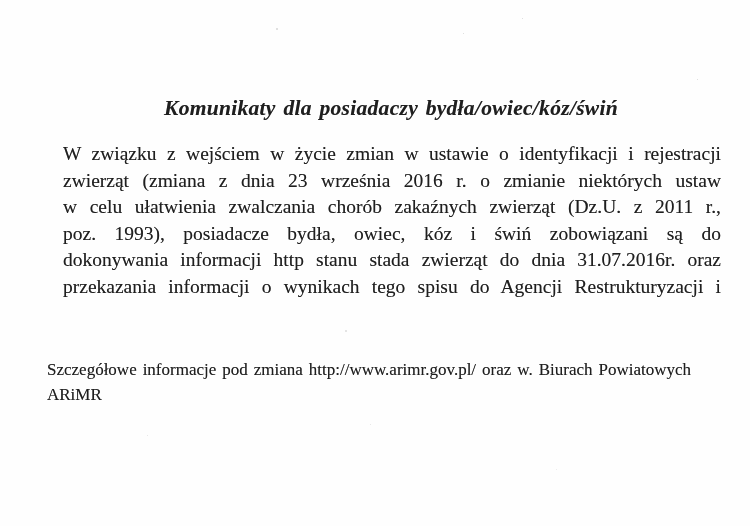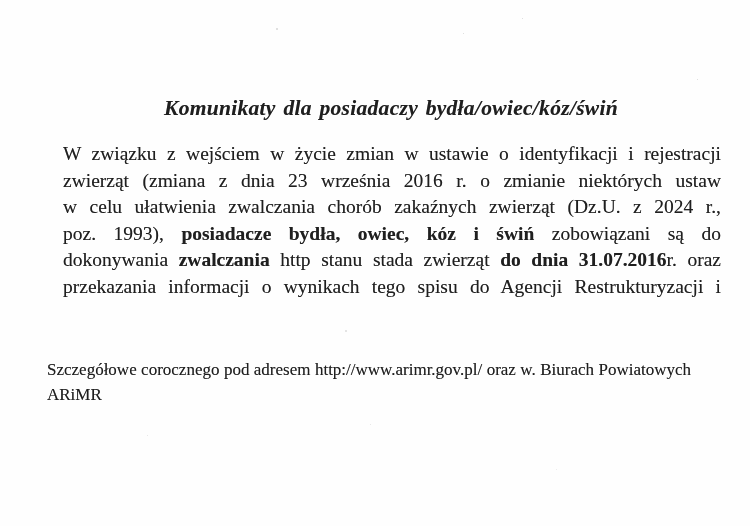--- a/index.html
+++ b/index.html
@@ -42,21 +42,21 @@
   .body-block .line{
     line-height:26.5px;
     text-align:justify;
     text-align-last:justify;
     white-space:nowrap;
   }
   .body-block .line.last{
     text-align-last:left;
     word-spacing:2px;
   }
-  .bold{font-weight:bold;}
+  .bold{font-weight:normal;}
   .footer-block{
     position:absolute;
     left:47px;
     top:357px;
     width:644px;
     font-size:17px;
   }
   .footer-block .line{
     line-height:25px;
     text-align:justify;
@@ -78,28 +78,28 @@
 </head>
 <body>
 
 <div class="page">
 
   <h1 class="title">Komunikaty dla posiadaczy bydła/owiec/kóz/świń</h1>
 
   <div class="body-block" id="paragraph">
       <div class="line"><span>W związku z wejściem w życie zmian w ustawie o identyfikacji i rejestracji</span></div>
       <div class="line"><span>zwierząt (zmiana z dnia 23 września 2016 r. o zmianie niektórych ustaw</span></div>
-      <div class="line"><span>w celu ułatwienia zwalczania chorób zakaźnych zwierząt (Dz.U. z 2024 r.,</span></div>
+      <div class="line"><span>w celu ułatwienia zwalczania chorób zakaźnych zwierząt (Dz.U. z 2011 r.,</span></div>
       <div class="line"><span>poz. 1993), </span><span class="bold">posiadacze bydła, owiec, kóz i świń</span><span> zobowiązani są do</span></div>
-      <div class="line"><span>dokonywania </span><span class="bold">zwalczania</span><span> http stanu stada zwierząt </span><span class="bold">do dnia 31.07.2016</span><span>r. oraz</span></div>
+      <div class="line"><span>dokonywania </span><span class="bold">informacji</span><span> http stanu stada zwierząt </span><span class="bold">do dnia 31.07.2016</span><span>r. oraz</span></div>
       <div class="line"><span>przekazania informacji o wynikach tego spisu do Agencji Restrukturyzacji i</span></div>
     </div>
 
   <div class="footer-block" id="footer">
-      <div class="line"><span>Szczegółowe corocznego pod adresem </span><span>http://www.arimr.gov.pl/</span><span> oraz w. Biurach Powiatowych</span></div>
+      <div class="line"><span>Szczegółowe informacje pod zmiana </span><span>http://www.arimr.gov.pl/</span><span> oraz w. Biurach Powiatowych</span></div>
       <div class="line last"><span>ARiMR</span></div>
     </div>
 
   <div class="speck" style="left:276px;top:28px;"></div>
   <div class="speck" style="left:522px;top:18px;width:1px;height:1px;"></div>
   <div class="speck" style="left:463px;top:33px;width:1px;height:1px;"></div>
   <div class="speck" style="left:697px;top:79px;width:1px;height:1px;"></div>
   <div class="speck" style="left:120px;top:182px;width:1px;height:1px;opacity:0.2;"></div>
   <div class="speck" style="left:345px;top:330px;opacity:0.3;"></div>
   <div class="speck" style="left:370px;top:424px;width:1px;height:1px;opacity:0.25;"></div>

